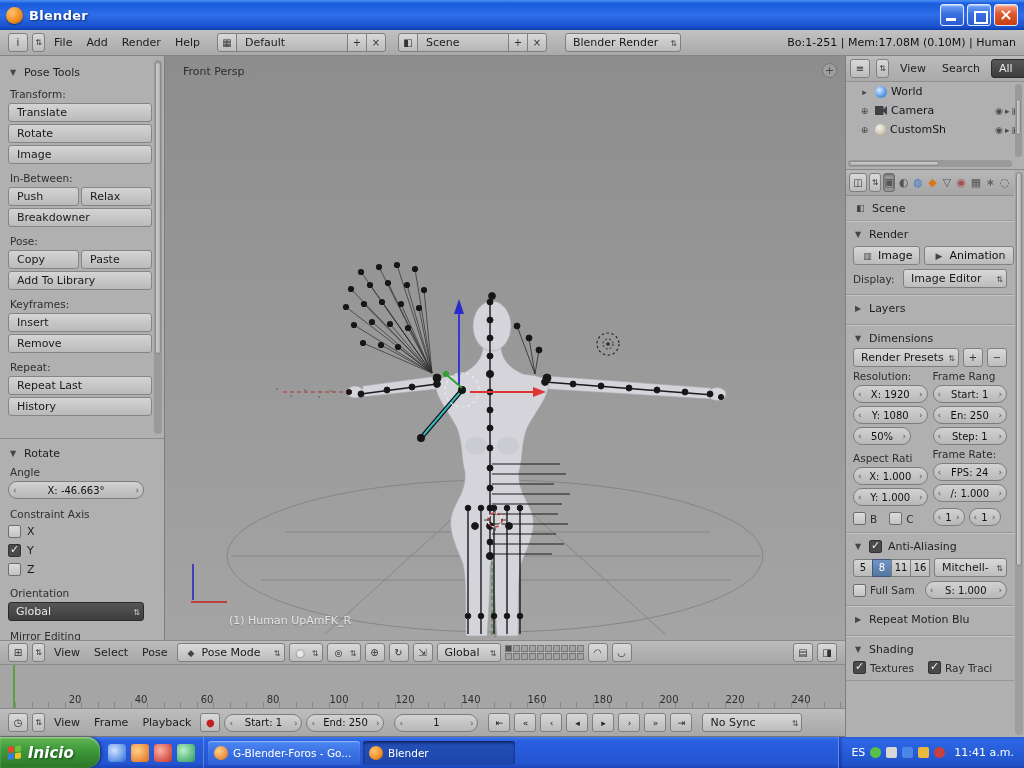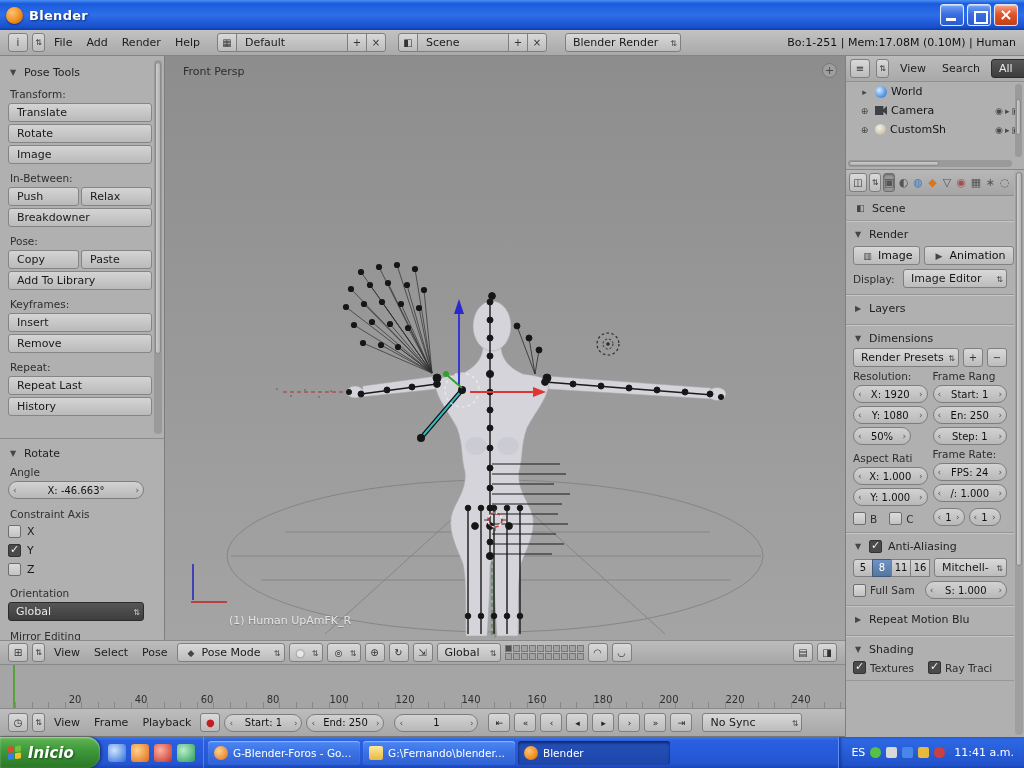--- a/index.html
+++ b/index.html
@@ -751,24 +751,20 @@
       <span class="qlico" style="background:radial-gradient(circle at 35% 35%,#cfe4ff,#2a6ad8)"></span>
       <span class="qlico" style="background:radial-gradient(circle at 35% 35%,#ffd28a,#e06a18)"></span>
       <span class="qlico" style="background:radial-gradient(circle at 35% 35%,#ffb0a0,#c03028)"></span>
       <span class="qlico" style="background:radial-gradient(circle at 35% 35%,#b8f0c8,#2a9a58)"></span>
     </div>
     <div class="tasks">
       <span class="task">
         <span class="tico" style="background:radial-gradient(circle at 35% 35%,#ffd28a,#e06a18);border-radius:50%"></span>
         <span>G-Blender-Foros - Go...</span>
       </span>
-      <span class="task">
-        <span class="tico" style="background:linear-gradient(#ffe9a0,#e8b93c);border-radius:2px"></span>
-        <span>G:\Fernando\blender...</span>
-      </span>
       <span class="task active">
         <span class="tico" style="background:radial-gradient(circle at 35% 35%,#ffc277,#ef8f1f 60%,#b5610c);border-radius:50%"></span>
         <span>Blender</span>
       </span>
     </div>
     <div id="tray">
       <span>ES</span>
       <span class="trayico" style="background:#58c048;border-radius:50%"></span>
       <span class="trayico" style="background:#d8d8d8"></span>
       <span class="trayico" style="background:#4a86e8"></span>

